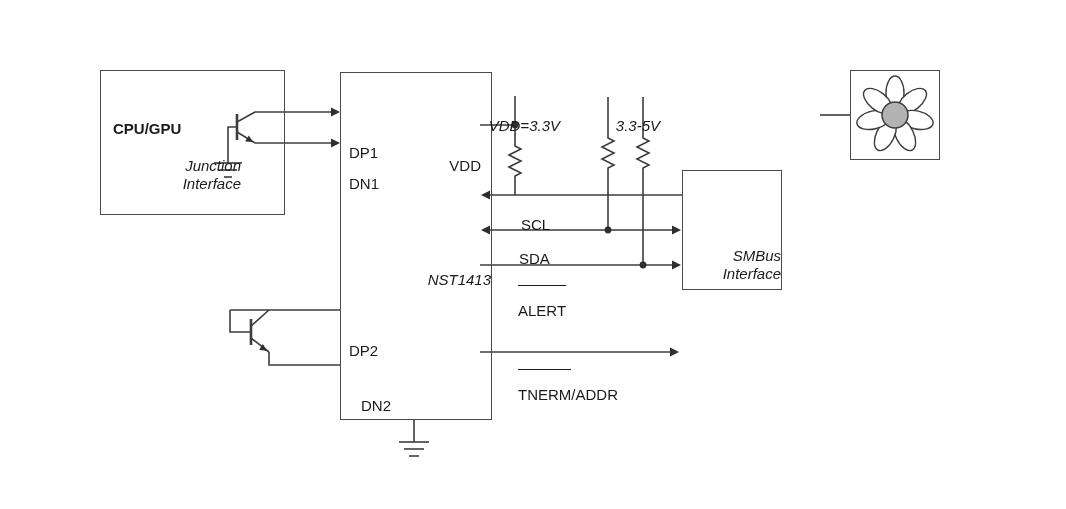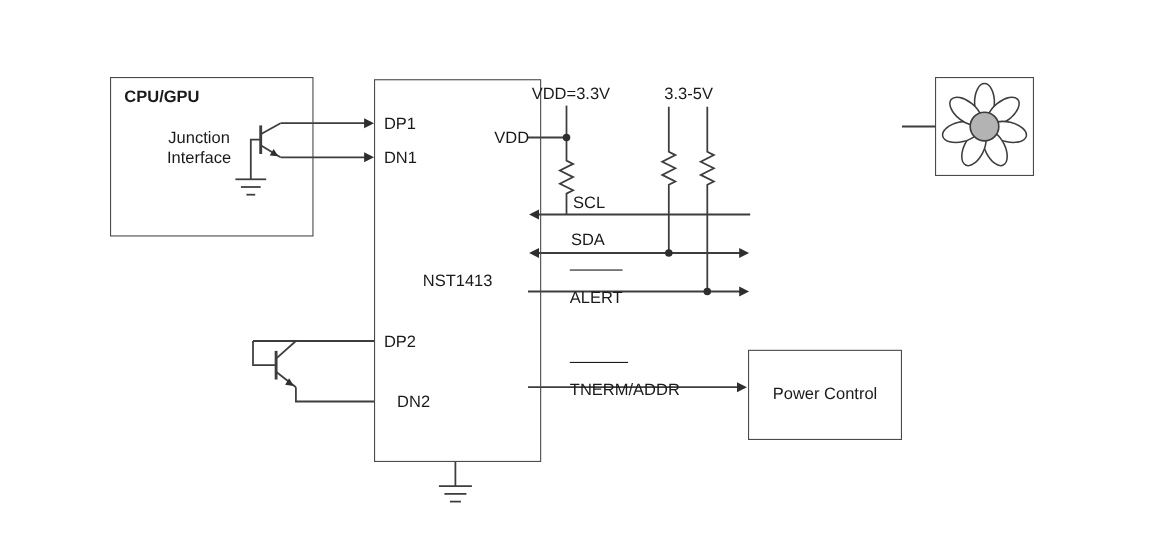--- a/index.html
+++ b/index.html
@@ -1,23 +1,23 @@
 <!DOCTYPE html>
 <html><head>
 <meta charset="utf-8">
 <style>
   * { margin:0; padding:0; box-sizing:border-box; }
   html,body { background:#ffffff; }
   body { font-family:"Liberation Sans", sans-serif; color:#1a1a1a; }
   .canvas { position:relative; width:1066px; height:509px; background:#ffffff; overflow:hidden; }
   .layer { position:absolute; left:0; top:0; }
   .box { position:absolute; border:1.6px solid #4a4a4a; background:transparent; }
-  .lbl { position:absolute; font-size:15px; line-height:18px; white-space:nowrap; }
+  .lbl { position:absolute; font-size:15px; line-height:18px; white-space:nowrap;margin-top:40px; }
   .bold { font-weight:bold; }
-  .ctr { text-align:center; }
+  .ctr { text-align:right;font-style:italic; }
   .ovl { display:inline-block; border-top:1.5px solid #1a1a1a; padding-top:17px; line-height:15px; }
 </style>
 </head>
 <body>
 
 <div class="canvas">
 
   <svg class="layer" width="1066" height="509" viewBox="0 0 1066 509">
 
     <g stroke="#3d3d3d" stroke-width="1.6" fill="none">
@@ -106,30 +106,33 @@
     <div class="lbl ctr" style="left:20px;top:46px;width:120px">
       <div>Junction</div>
       <div>Interface</div>
     </div>
   </div>
 
   <div class="box" style="left:340px;top:72px;width:152px;height:348px">
     <div class="lbl" style="left:8px;top:31px">DP1</div>
     <div class="lbl" style="left:8px;top:62px">DN1</div>
     <div class="lbl" style="right:10px;top:44px">VDD</div>
-    <div class="lbl ctr" style="left:0;top:174px;width:100%">NST1413</div>
+    <div class="lbl ctr" style="left:0;top:158px;width:100%">NST1413</div>
     <div class="lbl" style="left:8px;top:229px">DP2</div>
     <div class="lbl" style="left:20px;top:284px">DN2</div>
   </div>
 
 
+  <div class="box" style="left:682px;top:170px;width:100px;height:120px">
+    <div class="lbl ctr" style="left:0;top:36px;width:100%">
+      <div>SMBus</div>
+      <div>Interface</div>
+    </div>
+  </div>
 
-  <div class="box" style="left:680px;top:318px;width:140px;height:82px">
-    <div class="lbl ctr" style="left:0;top:31px;width:100%">Power Control</div>
-  </div>
 
   <div class="box" style="left:850px;top:70px;width:90px;height:90px"></div>
 
   <div class="lbl ctr" style="left:478px;top:77px;width:82px">VDD=3.3V</div>
   <div class="lbl ctr" style="left:592px;top:77px;width:68px">3.3-5V</div>
   <div class="lbl" style="left:521px;top:176px">SCL</div>
   <div class="lbl" style="left:519px;top:210px">SDA</div>
   <div class="lbl" style="left:518px;top:245px">
     <span class="ovl">ALERT</span>
   </div>

